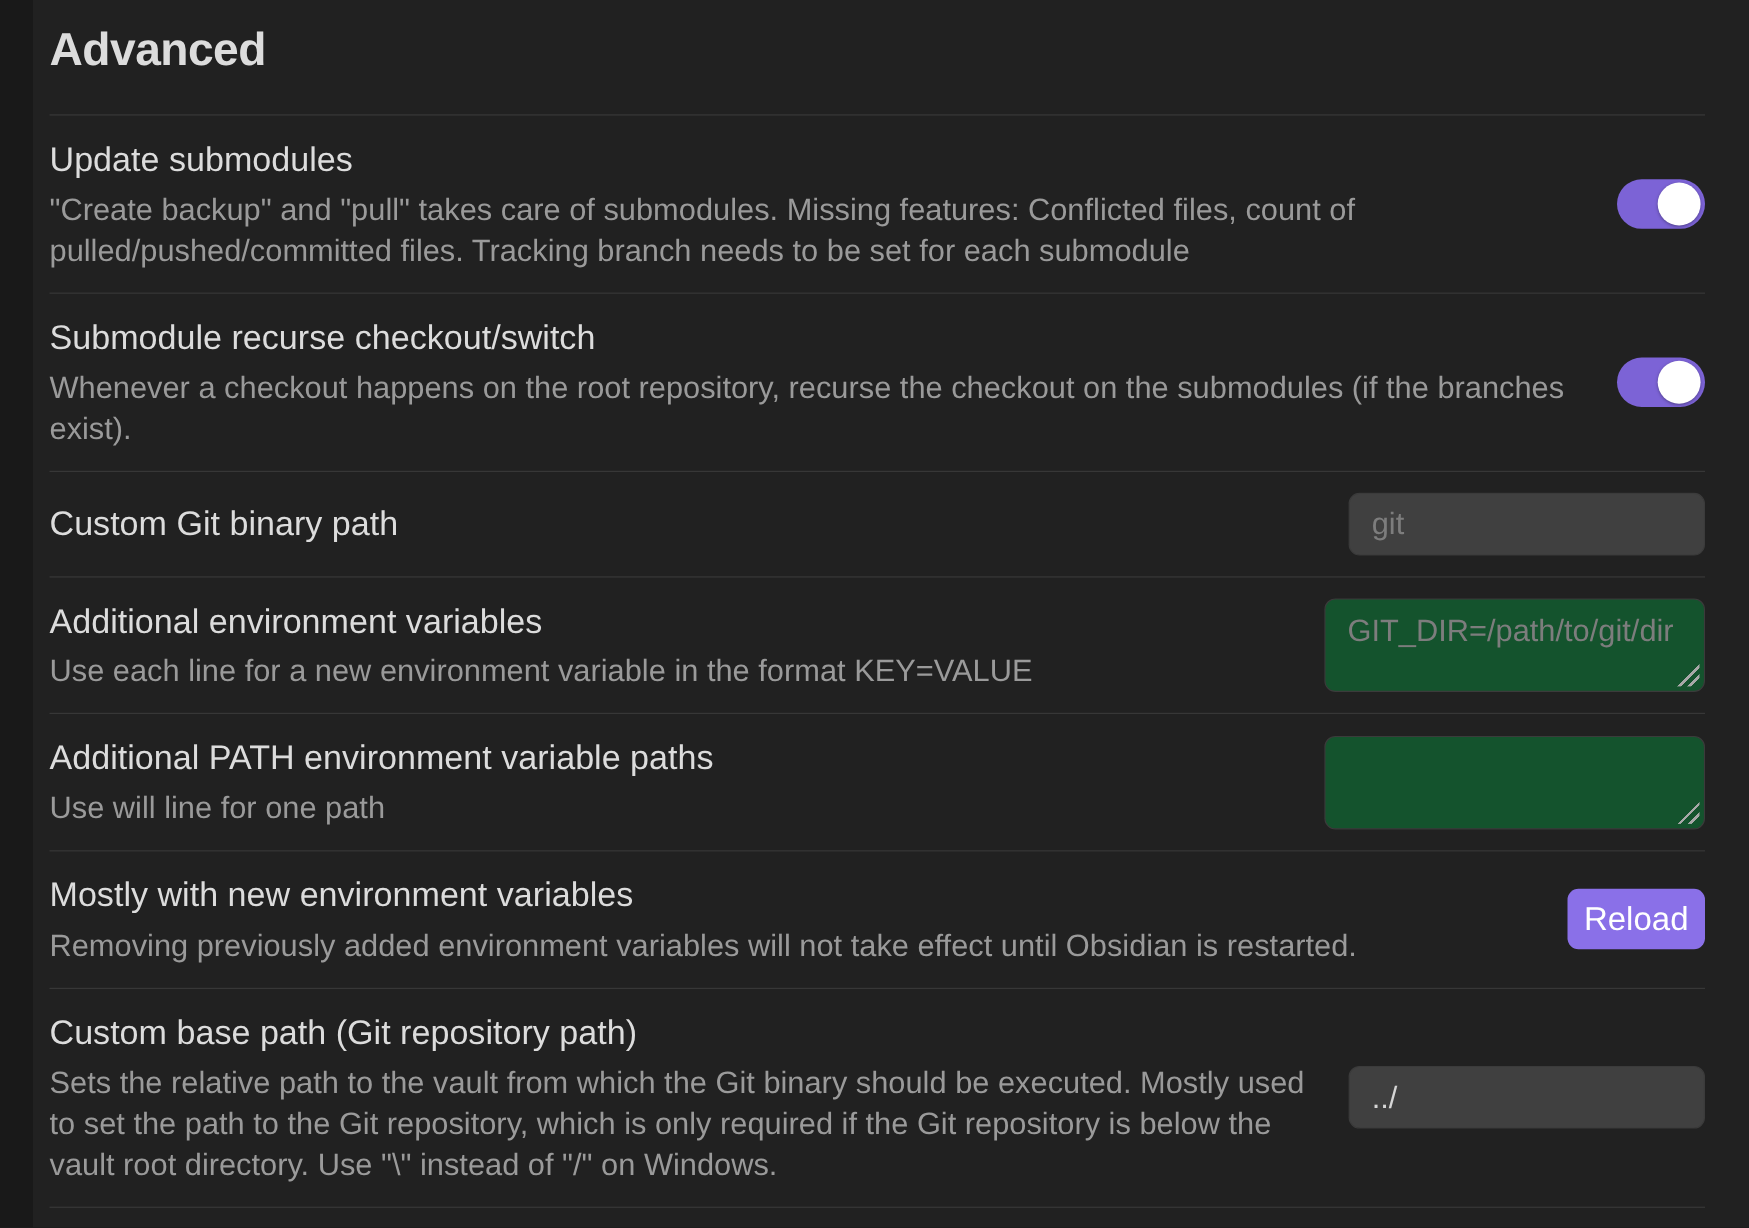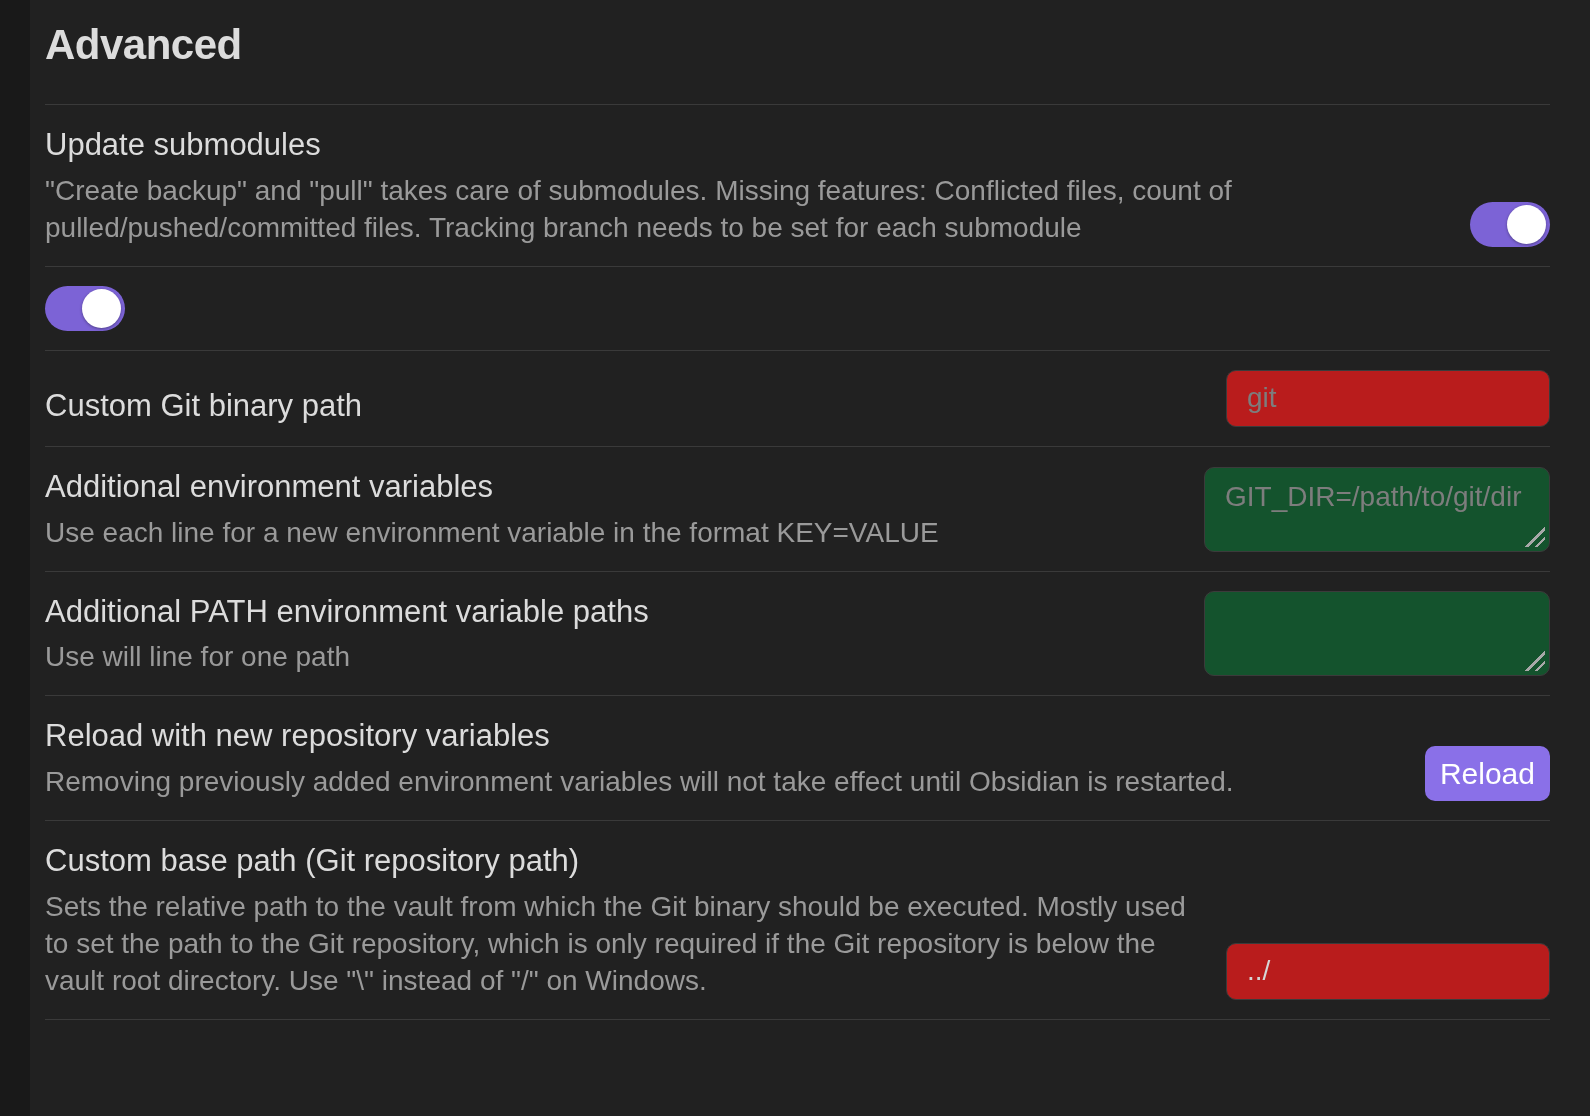--- a/index.html
+++ b/index.html
@@ -21,21 +21,21 @@
     font-size:42px;
     font-weight:700;
     color:#dcdcdc;
     letter-spacing:-0.5px;
     margin:0;
     padding:24px 0 38px 0;
     line-height:1.0;
   }
   .setting-item {
     display:flex;
-    align-items:flex-end;
+    align-items:center;
     justify-content:space-between;
     gap:34px;
     border-top:1px solid #3a3a3a;
     padding:19px 0;
   }
   .setting-info { flex:1 1 auto; min-width:0; }
   .setting-name {
     font-size:31px;
     font-weight:400;
     color:#dcdcdc;
@@ -62,21 +62,21 @@
     position:absolute; top:3px; right:4px;
     width:39px; height:39px;
     border-radius:50%;
     background:#ffffff;
     box-shadow:0 1px 3px rgba(0,0,0,.35);
   }
 
   
   .text-input {
     width:324px; height:57px;
-    background:#b91c1c;
+    background:#404040;
     border:1px solid #3b3b3b;
     border-radius:10px;
     color:#d6d6d6;
     font-size:28px;
     font-family:"Liberation Sans", sans-serif;
     padding:0 20px;
     box-sizing:border-box;
     outline:none;
   }
   .text-input::placeholder { color:#7d7d7d; opacity:1; }
@@ -141,20 +141,24 @@
       <div class="setting-desc">"Create backup" and "pull" takes care of submodules. Missing features: Conflicted files, count of pulled/pushed/committed files. Tracking branch needs to be set for each submodule</div>
     </div>
     <div class="setting-control">
       <div class="toggle is-on" role="switch" aria-checked="true">
         <div class="knob"></div>
       </div>
     </div>
   </div>
 
   <div class="setting-item">
+    <div class="setting-info">
+      <div class="setting-name">Submodule recurse checkout/switch</div>
+      <div class="setting-desc">Whenever a checkout happens on the root repository, recurse the checkout on the submodules (if the branches exist).</div>
+    </div>
     <div class="setting-control">
       <div class="toggle is-on" role="switch" aria-checked="true">
         <div class="knob"></div>
       </div>
     </div>
   </div>
 
   <div class="setting-item">
     <div class="setting-info">
       <div class="setting-name">Custom Git binary path</div>
@@ -185,21 +189,21 @@
     <div class="setting-control">
       <div class="textarea-wrap">
         <textarea class="textarea" placeholder="" style=""></textarea>
         <div class="resize-grip"></div>
       </div>
     </div>
   </div>
 
   <div class="setting-item">
     <div class="setting-info">
-      <div class="setting-name">Reload with new repository variables</div>
+      <div class="setting-name">Mostly with new environment variables</div>
       <div class="setting-desc">Removing previously added environment variables will not take effect until Obsidian is restarted.</div>
     </div>
     <div class="setting-control">
       <button class="accent-button">Reload</button>
     </div>
   </div>
 
   <div class="setting-item">
     <div class="setting-info">
       <div class="setting-name">Custom base path (Git repository path)</div>

